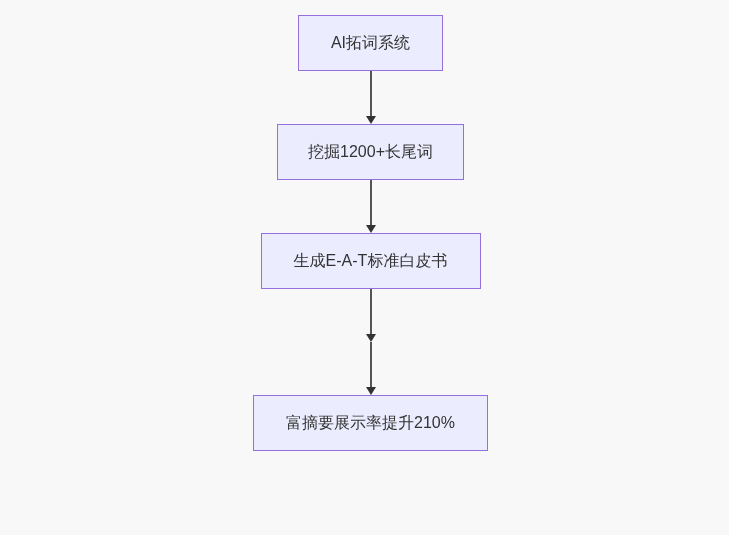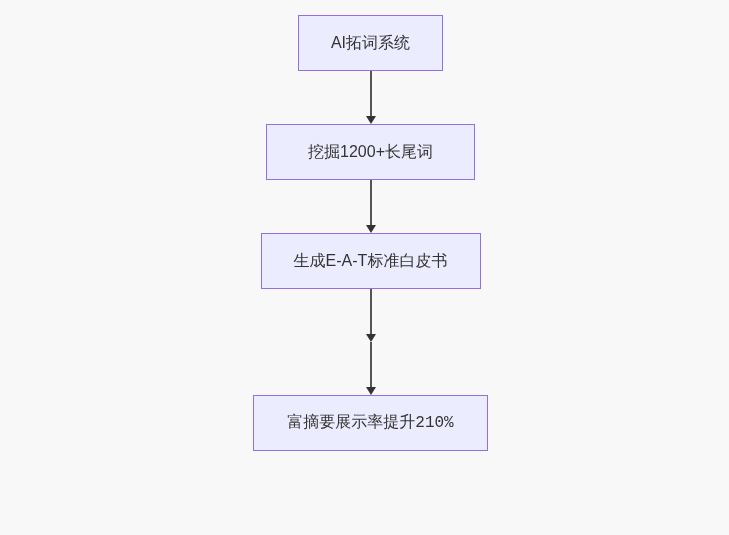--- a/index.html
+++ b/index.html
@@ -40,24 +40,24 @@
     height: 56px;
     display: flex;
     align-items: center;
     justify-content: center;
     font-size: 16px;
     line-height: 1;
     white-space: nowrap;
     flex: 0 0 auto;
   }
   .node.n1 { width: 145px; }
-  .node.n2 { width: 209px; }
+  .node.n2 { width: 187px; }
   .node.n3 { width: 220px; }
   .node.n4 { width: 211px; }
-  .node.n5 { width: 235px; font-family: Liberation Mono, monospace; }
+  .node.n5 { width: 235px; }
   .edge {
     height: 53px;
     display: flex;
     flex-direction: column;
     align-items: center;
     flex: 0 0 auto;
   }
   .edge .line {
     width: 2px;
     height: 45px;

